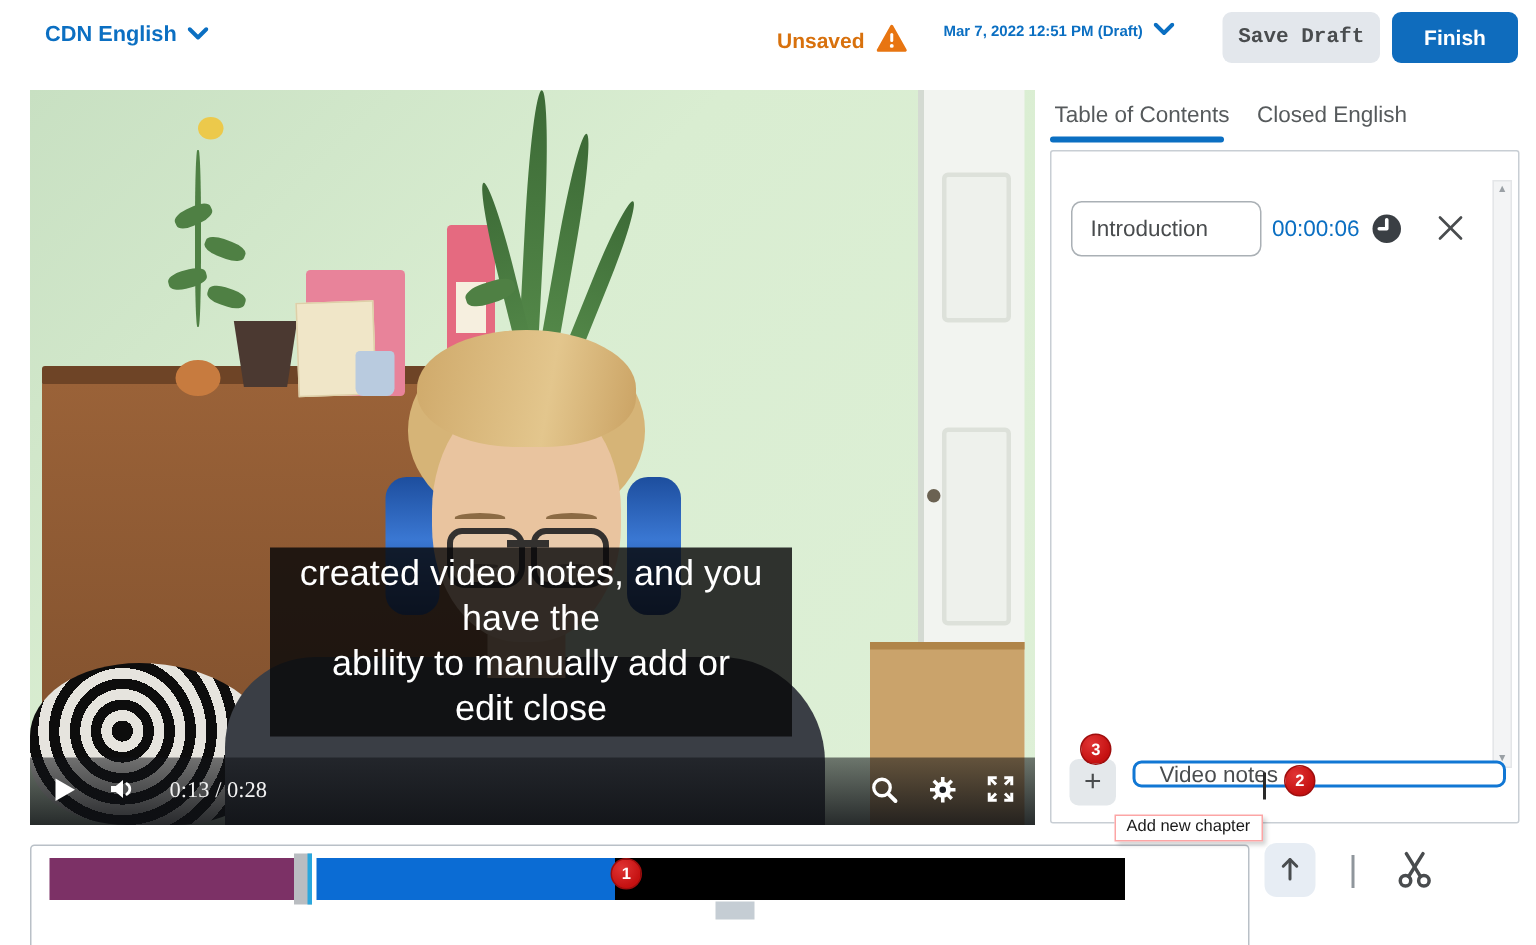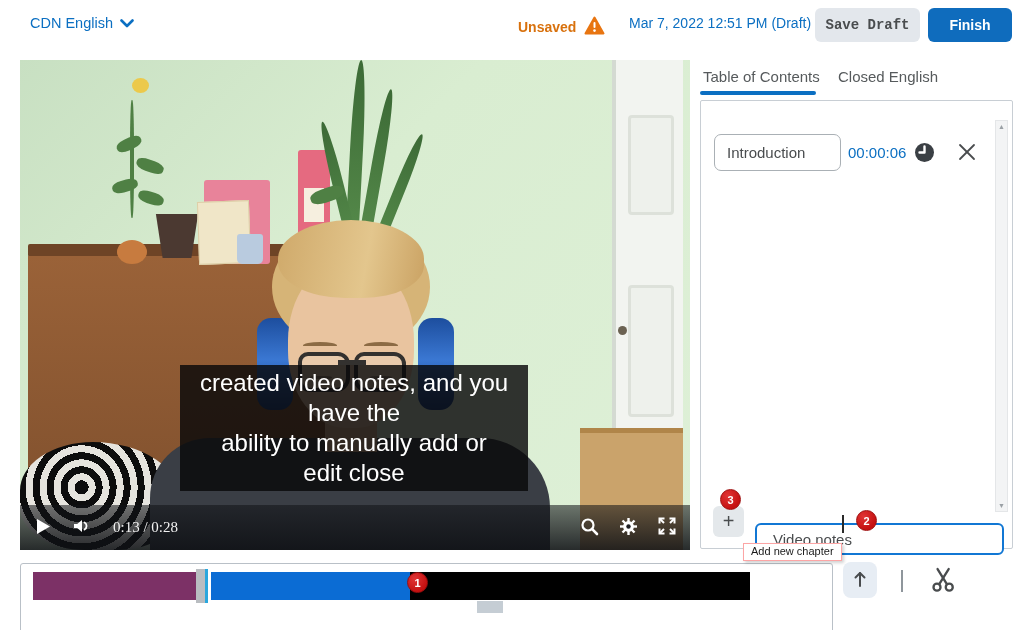--- a/index.html
+++ b/index.html
@@ -5,25 +5,25 @@
   * { box-sizing: border-box; margin: 0; padding: 0; }
   html,body { width:1024px; height:630px; }
   body {
     position: relative; overflow: hidden; background:#fff;
     font-family: "Liberation Sans", sans-serif; color:#494c4e;
   }
   .abs { position:absolute; }
 
   
   .hdr-link { display:flex; align-items:center; gap:7px; cursor:pointer;
-    font-weight:normal; font-size:14.5px; color:var(--accent-blue,#0b6fc2); }
+    font-weight:bold; font-size:14.5px; color:var(--accent-blue,#0b6fc2); }
   #lang-select { left:30px; top:15px; }
   #unsaved { left:518px; top:16px; display:flex; align-items:center; gap:8px;
     font-weight:bold; font-size:14px; color:var(--unsaved-orange,#d8710d); }
-  #version-select { left:613px; top:15px; font-size:14px;padding-left:16px; }
+  #version-select { left:613px; top:15px; font-size:10px;padding-left:16px; }
   .btn { display:flex; align-items:center; justify-content:center;
     border:none; border-radius:6px; font-weight:bold; font-size:14px;
     font-family:"Liberation Sans",sans-serif; cursor:pointer; }
   #save-draft { left:815px; top:8px; width:105px; height:34px; background:#e3e7ec; color:#494c4e;font-family:Liberation Mono, monospace; }
   #finish { left:928px; top:8px; width:84px; height:34px; background:var(--finish-blue,#0f6cbd); color:#fff;text-align:right; }
 
   
   #video { left:20px; top:60px; width:670px; height:490px; overflow:hidden; background:#d8ecd0; }
   .wall { left:0; top:0; width:670px; height:490px;
     background:linear-gradient(135deg,#c8e0c2 0%, #d9edd1 40%, #def0d7 100%); }
@@ -85,23 +85,23 @@
   #chapter-time { left:848px; top:144px; font-size:15px; color:var(--accent-blue,#0b6fc2);
     background:none; border:none; cursor:pointer; font-family:"Liberation Sans",sans-serif; }
   #clock-btn { left:914px; top:142px; }
   #close-btn { left:958px; top:143px; }
   #scrollbar { left:995px; top:120px; width:13px; height:392px; background:#f3f4f5;
     border:1px solid #e4e6e8; display:flex; flex-direction:column; justify-content:space-between;
     align-items:center; padding:2px 0; }
   .scroll-arrow { font-size:7px; color:#9aa0a5; background:none; border:none; cursor:pointer; line-height:7px; }
   #add-btn { left:713px; top:506px; width:31px; height:31px; background:#e4e8eb; border-radius:6px;
     font-size:20px; font-weight:normal; color:#494c4e; }
-  #new-chapter { left:755px; top:507px; width:249px; height:32px; border:2px solid #1177d4;
+  #new-chapter { left:755px; top:507px; width:249px; height:18px; border:2px solid #1177d4;
     border-radius:6px; padding:0 16px; font-size:15px; color:#494c4e; background:#fff;
-    font-family:"Liberation Sans",sans-serif;margin-top:16px; }
+    font-family:"Liberation Sans",sans-serif; }
   #caret { left:842px; top:515px; width:1.5px; height:18px; background:#2a2a2a; }
   .badge { width:21px; height:21px; border-radius:50%;
     background:radial-gradient(circle at 35% 30%, #e03434, var(--badge-red,#c51111) 70%);
     border:1px solid #9e0d0d; color:#fff; font-size:11px; font-weight:bold;
     display:flex; align-items:center; justify-content:center; z-index:30; }
   #badge-3 { left:720px; top:489px; }
   #badge-2 { left:856px; top:510px; }
   #badge-1 { left:407px; top:572px; }
   #tooltip { left:743px; top:543px; height:18px; padding:1px 7px; background:#fff;
     border:1px solid #fca5a5; box-shadow:2px 2px 3px rgba(0,0,0,0.18);

